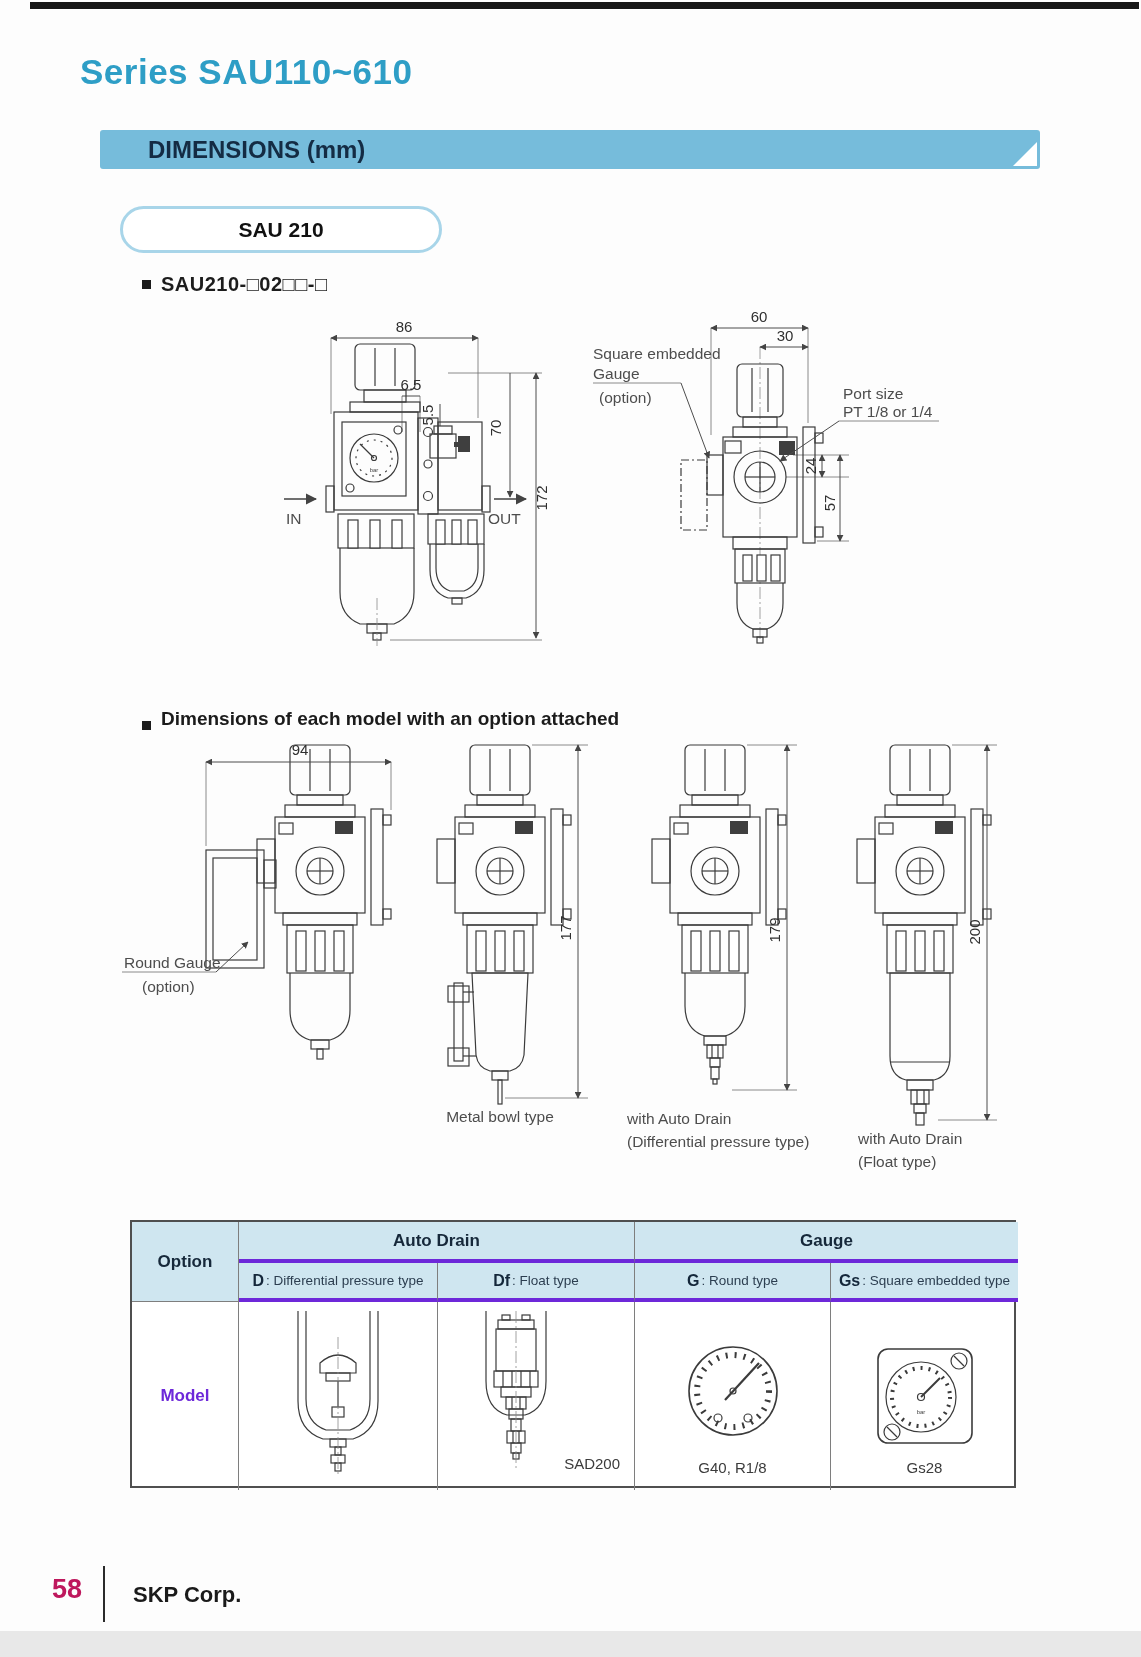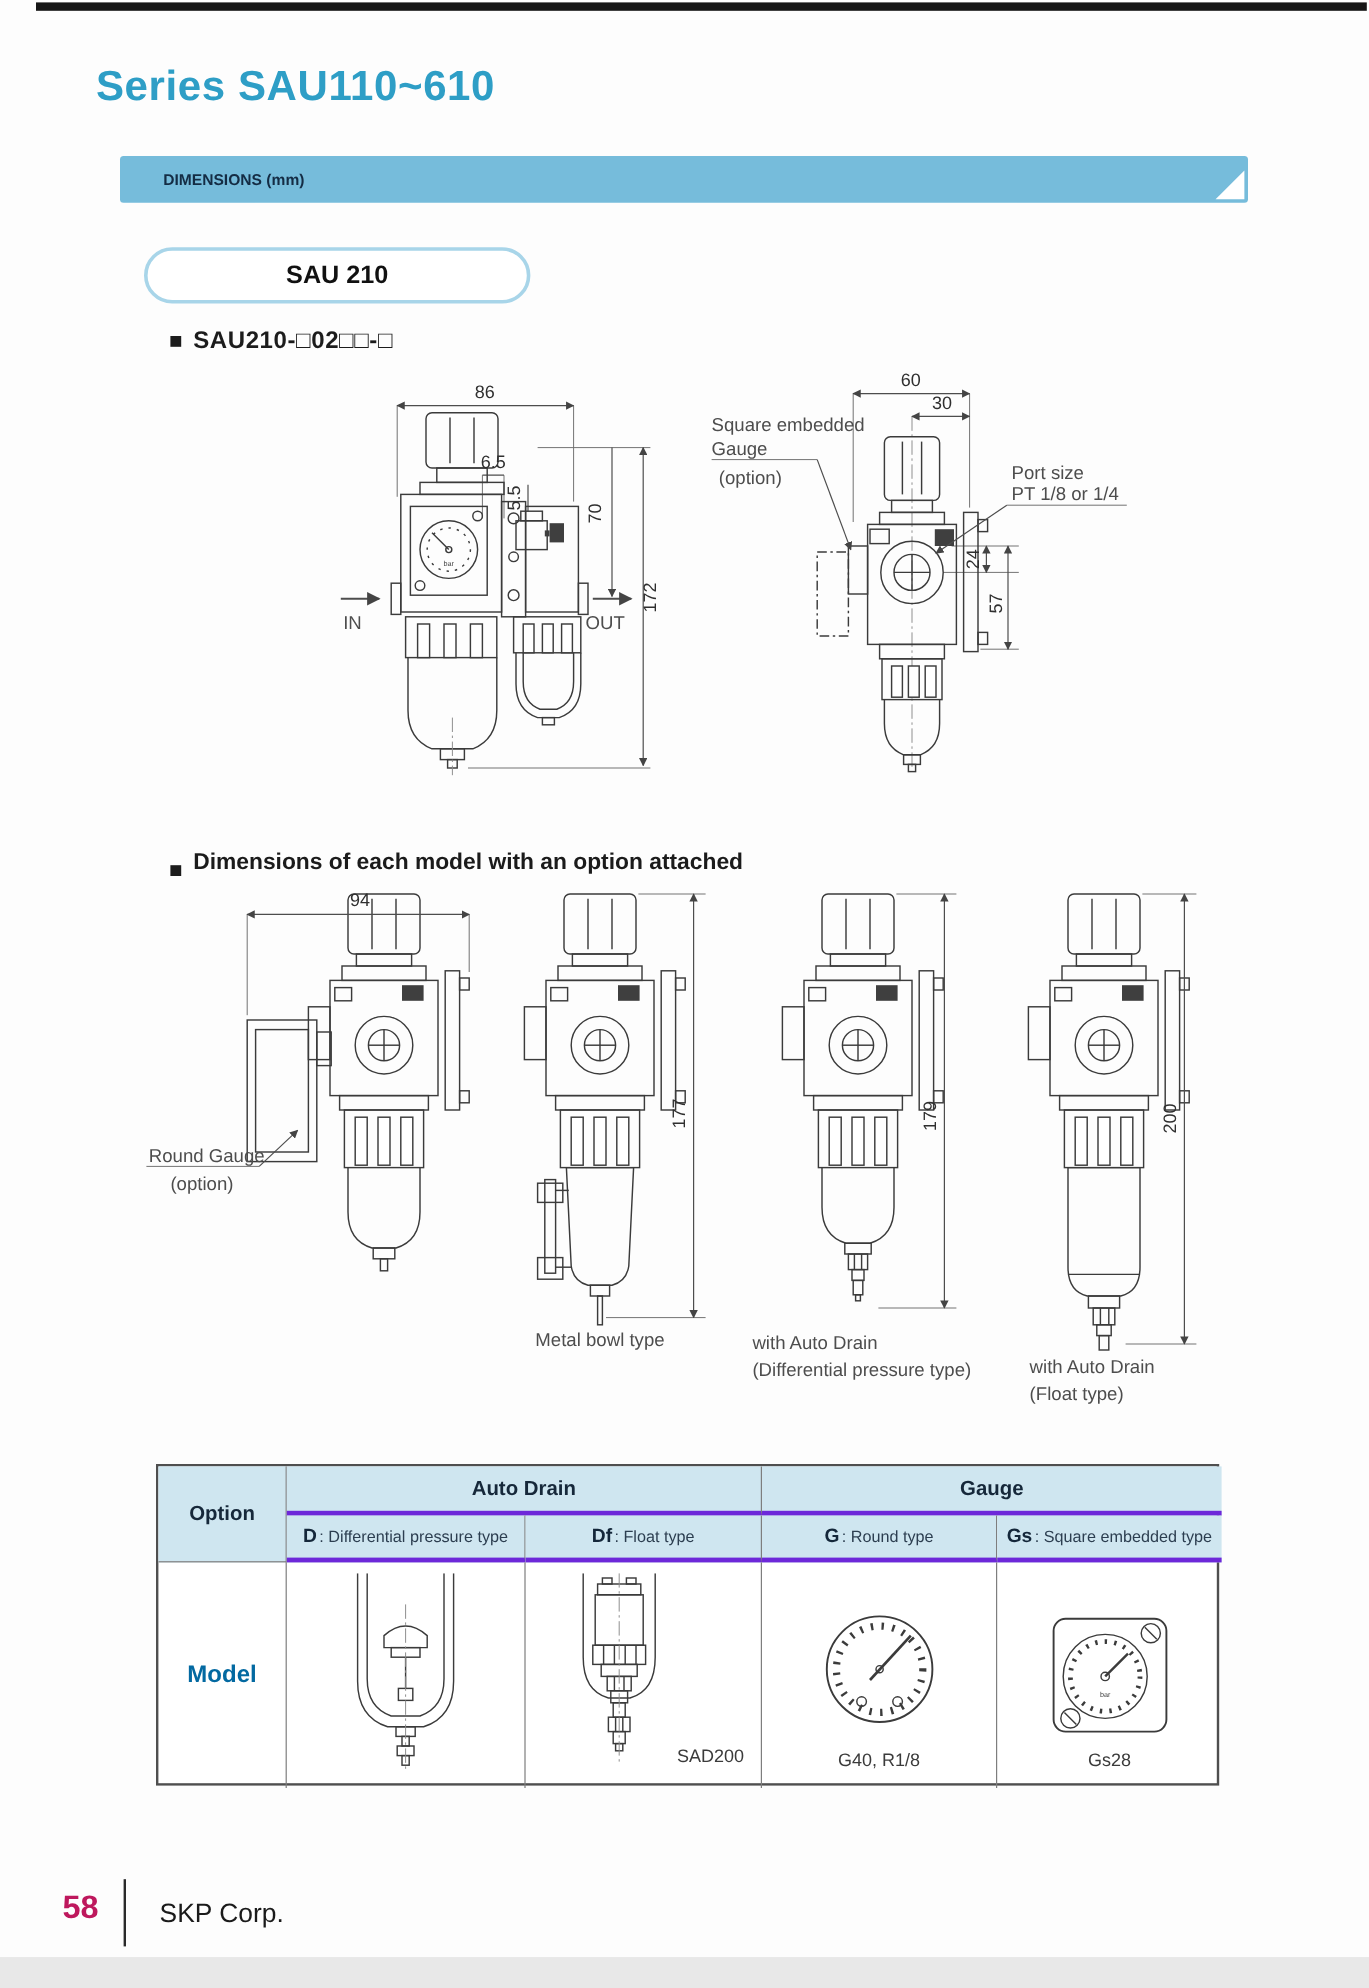--- a/index.html
+++ b/index.html
@@ -7,21 +7,21 @@
     --pill-border:#a8d5e9; --th-bg:#cfe6f0;
   }
   html,body{margin:0;padding:0;background:#e8e8e8;}
   .page{position:relative;width:1141px;height:1631px;background:#fdfdfd;
         font-family:"Liberation Sans",sans-serif;overflow:hidden;}
   .abs{position:absolute;}
   
   .top-rule{left:30px;top:2px;width:1109px;height:7px;background:#161616;}
   .title{left:80px;top:52px;font-size:35px;font-weight:700;color:var(--title-blue);letter-spacing:.5px;}
   .dimbar{left:100px;top:130px;width:940px;height:39px;background:var(--bar-bg);border-radius:3px;}
-  .dimbar .txt{position:absolute;left:36px;top:0;line-height:39px;font-size:13px;font-weight:700;color:var(--bar-text);}
+  .dimbar .txt{position:absolute;left:48px;top:0;line-height:39px;font-size:24px;font-weight:700;color:var(--bar-text);}
   .fold{position:absolute;right:3px;bottom:3px;width:0;height:0;
         border-bottom:24px solid #ffffff;border-left:24px solid transparent;}
   .pill{left:120px;top:206px;width:322px;height:47px;border:3px solid var(--pill-border);
         border-radius:27px;background:#fff;display:flex;align-items:center;justify-content:center;
         font-size:21px;font-weight:700;color:#111;box-sizing:border-box;text-align:center;}
   .code-line{left:142px;top:273px;display:flex;align-items:flex-start;gap:10px;
              font-size:20px;font-weight:700;color:#1c1c1c;letter-spacing:.5px;}
   .sq-bullet{width:9px;height:9px;background:#1c1c1c;margin-top:7px;flex:none;}
   .sec2-head{left:142px;top:708px;display:flex;align-items:flex-end;gap:10px;
              font-size:19px;font-weight:700;color:#1b1b1b;}
@@ -44,21 +44,21 @@
       display:flex;align-items:center;justify-content:center;position:relative;box-sizing:border-box;}
   .tc.nbr{border-right:none;} .tc.nbb{border-bottom:none;}
   .hd{background:var(--th-bg);font-size:17px;font-weight:700;color:#16283a;}
   .sub{background:var(--th-bg);font-weight:400;}
   .sub b{font-size:16px;font-weight:700;color:#14273a;margin-right:2px;}
   .sub span{font-size:13.5px;color:#2c3e50;}
   .model-name{position:absolute;font-size:15px;color:#3b3b3b;}
   
   .pageno{left:52px;top:1574px;font-size:27px;font-weight:600;color:#be185d;}
   .foot-div{left:103px;top:1566px;width:2px;height:56px;background:#2a2a2a;}
-  .company{left:133px;top:1582px;font-size:22px;font-weight:400;color:#1a1a1a;}
+  .company{left:133px;top:1582px;font-size:22px;font-weight:700;color:#1a1a1a;}
 </style>
 </head>
 <body>
 
 <div class="page">
 
   <div class="abs top-rule"></div>
 
   <div class="abs title">Series SAU110~610</div>
 
@@ -360,21 +360,21 @@
     </div>
     <div class="tc hd sub" style="grid-row:2;grid-column:4">
       <b>G</b>
       <span>: Round type</span>
     </div>
     <div class="tc hd sub nbr" style="grid-row:2;grid-column:5">
       <b>Gs</b>
       <span>: Square embedded  type</span>
     </div>
 
-    <div class="tc nbb" style="grid-row:3;grid-column:1;font-size:20px;font-weight:700;color:#0369a1">Model</div>
+    <div class="tc nbb" style="grid-row:3;grid-column:1;font-size:17px;font-weight:700;color:#6d28d9">Model</div>
 
     <div class="tc nbb" style="grid-row:3;grid-column:2">
       <svg width="140" height="170" viewBox="0 0 140 170">
         <g class="pt">
           <path d="M30,0 L30,90 Q30,120 55,128 L85,128 Q110,120 110,90 L110,0"></path>
           <path d="M38,0 L38,88 Q38,112 58,119 L82,119 Q102,112 102,88 L102,0"></path>
           <path d="M52,52 Q70,36 88,52 L88,62 L52,62 Z"></path>
           <rect x="58" y="62" width="24" height="8"></rect>
           <line x1="70" y1="70" x2="70" y2="96"></line>
           <rect x="64" y="96" width="12" height="10"></rect>

